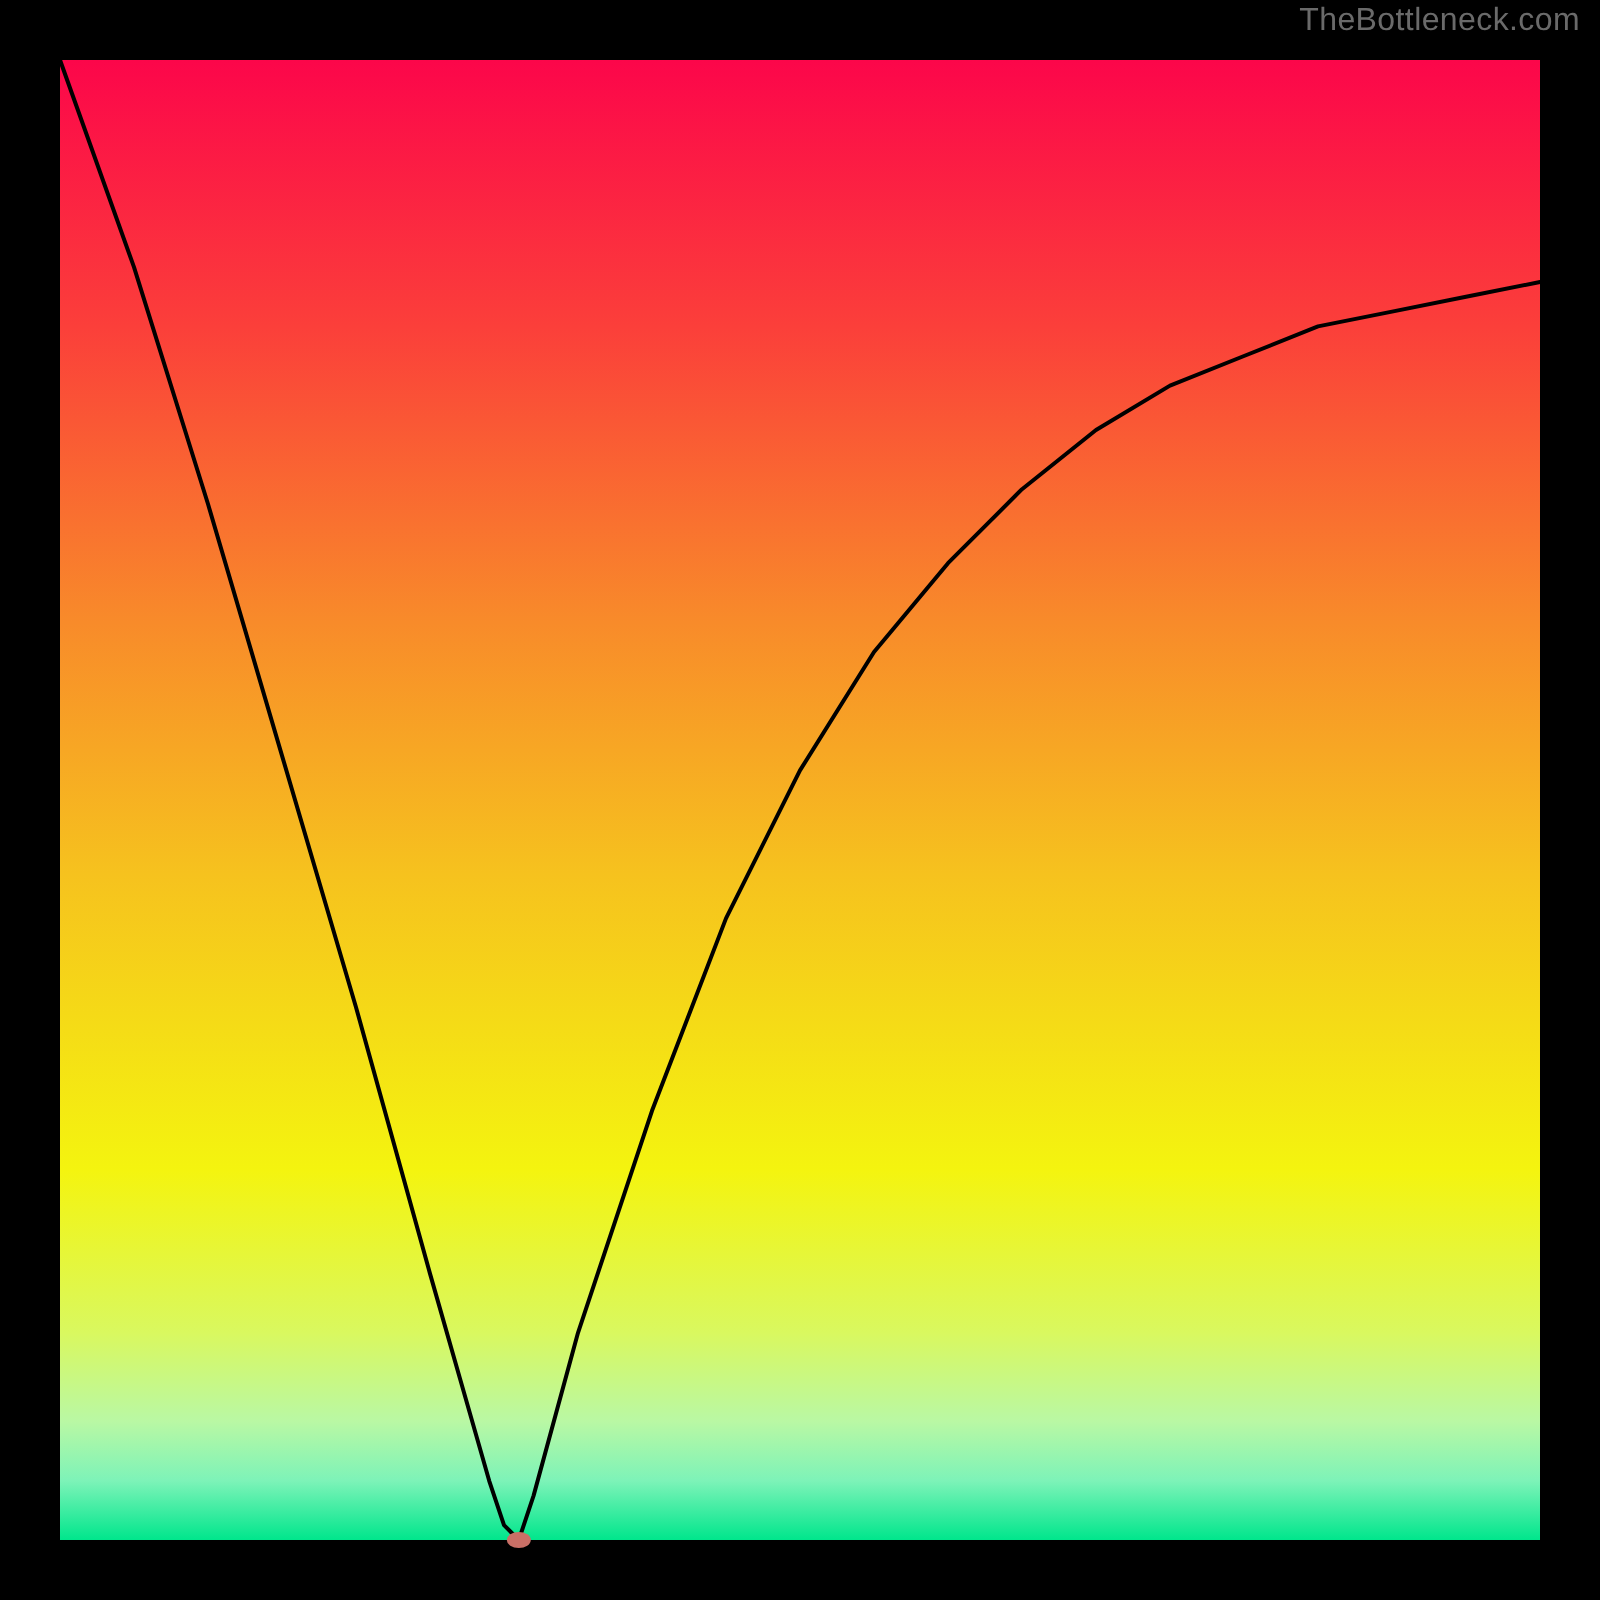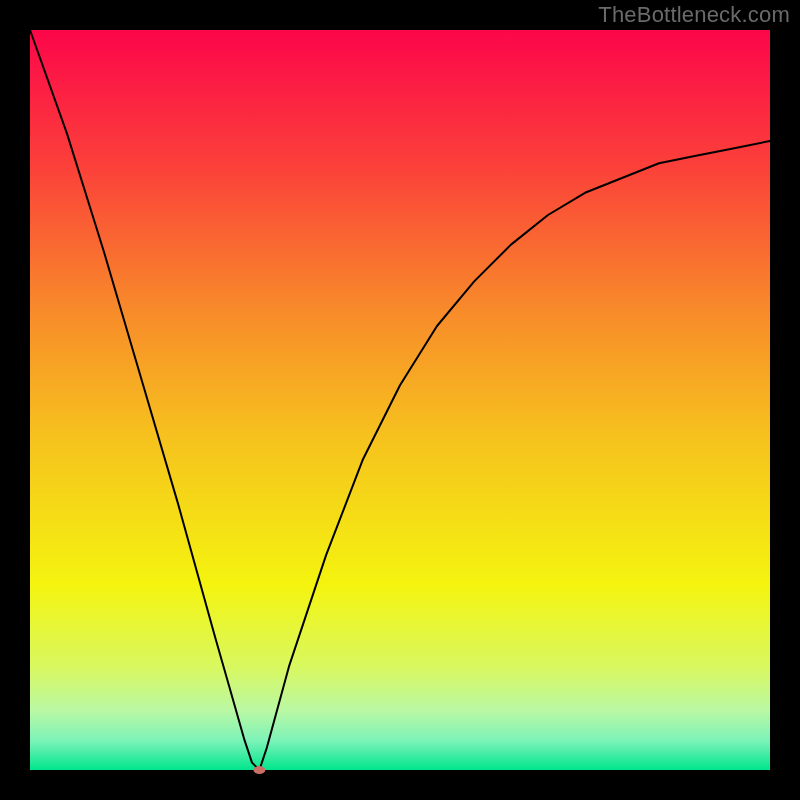--- a/index.html
+++ b/index.html
@@ -17,21 +17,21 @@
     left: 0;
     width: 800px;
     height: 800px;
     background: #000;
   }
   .watermark {
     position: absolute;
     top: 2px;
     right: 10px;
     color: #6a6a6a;
-    font-size: 22px;
+    font-size: 16px;
     letter-spacing: 0.2px;
     font-weight: 400;
     z-index: 10;
   }
   svg {
     position: absolute;
     top: 0;
     left: 0;
   }
 </style>

